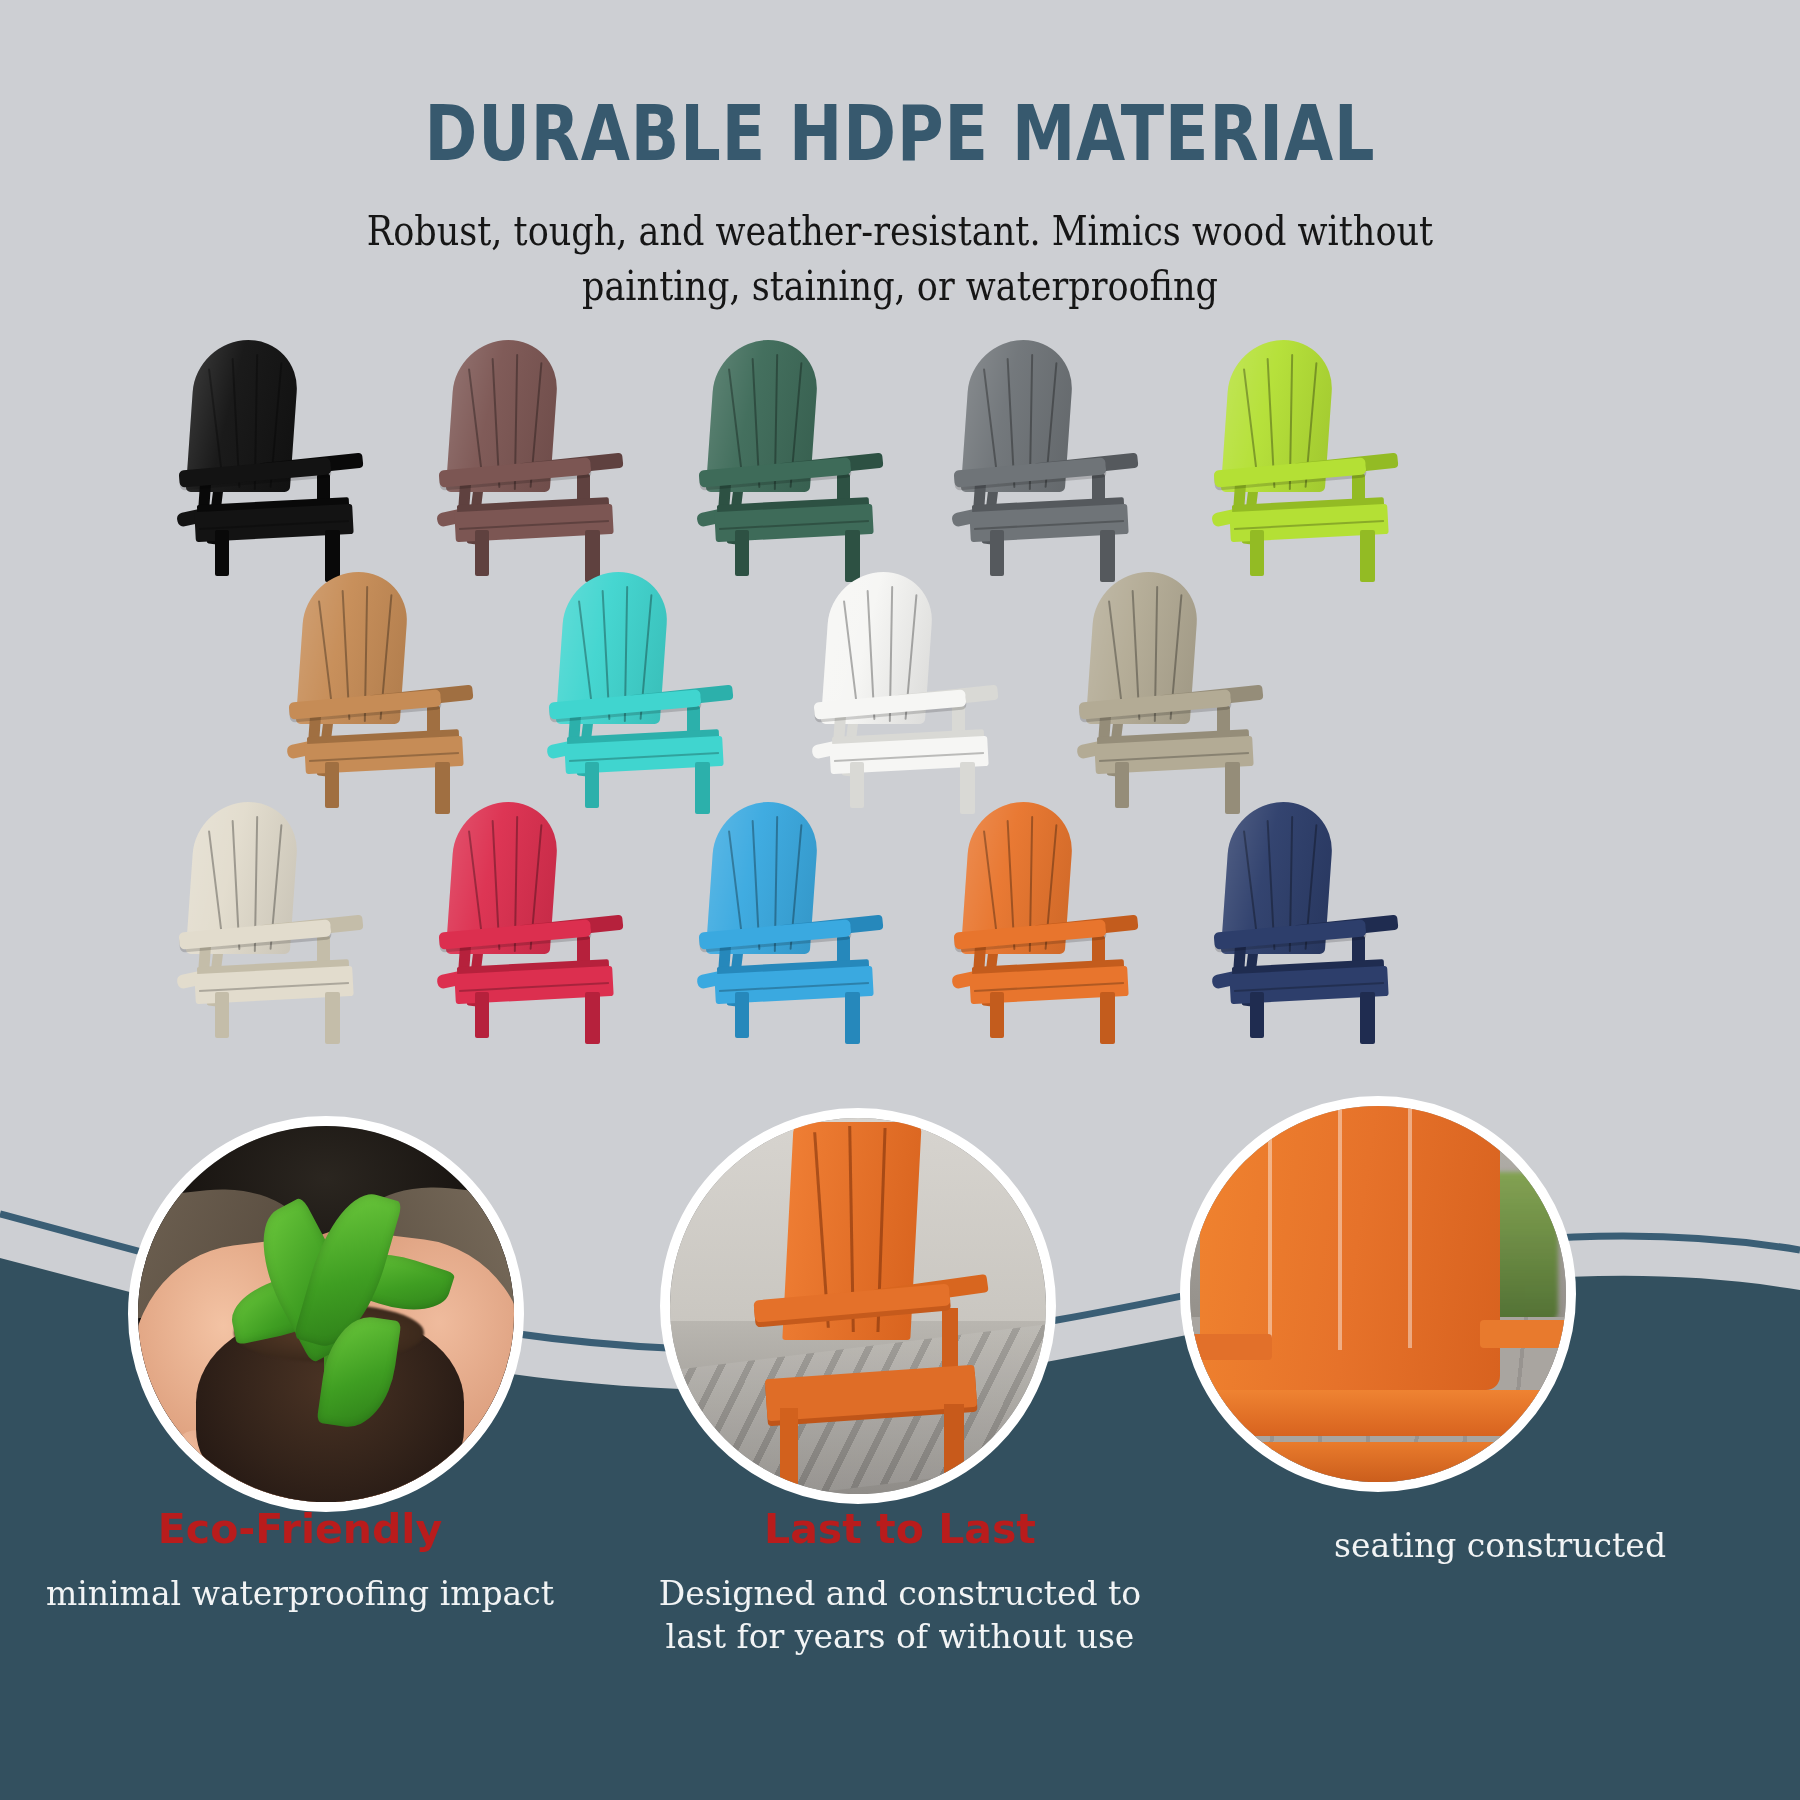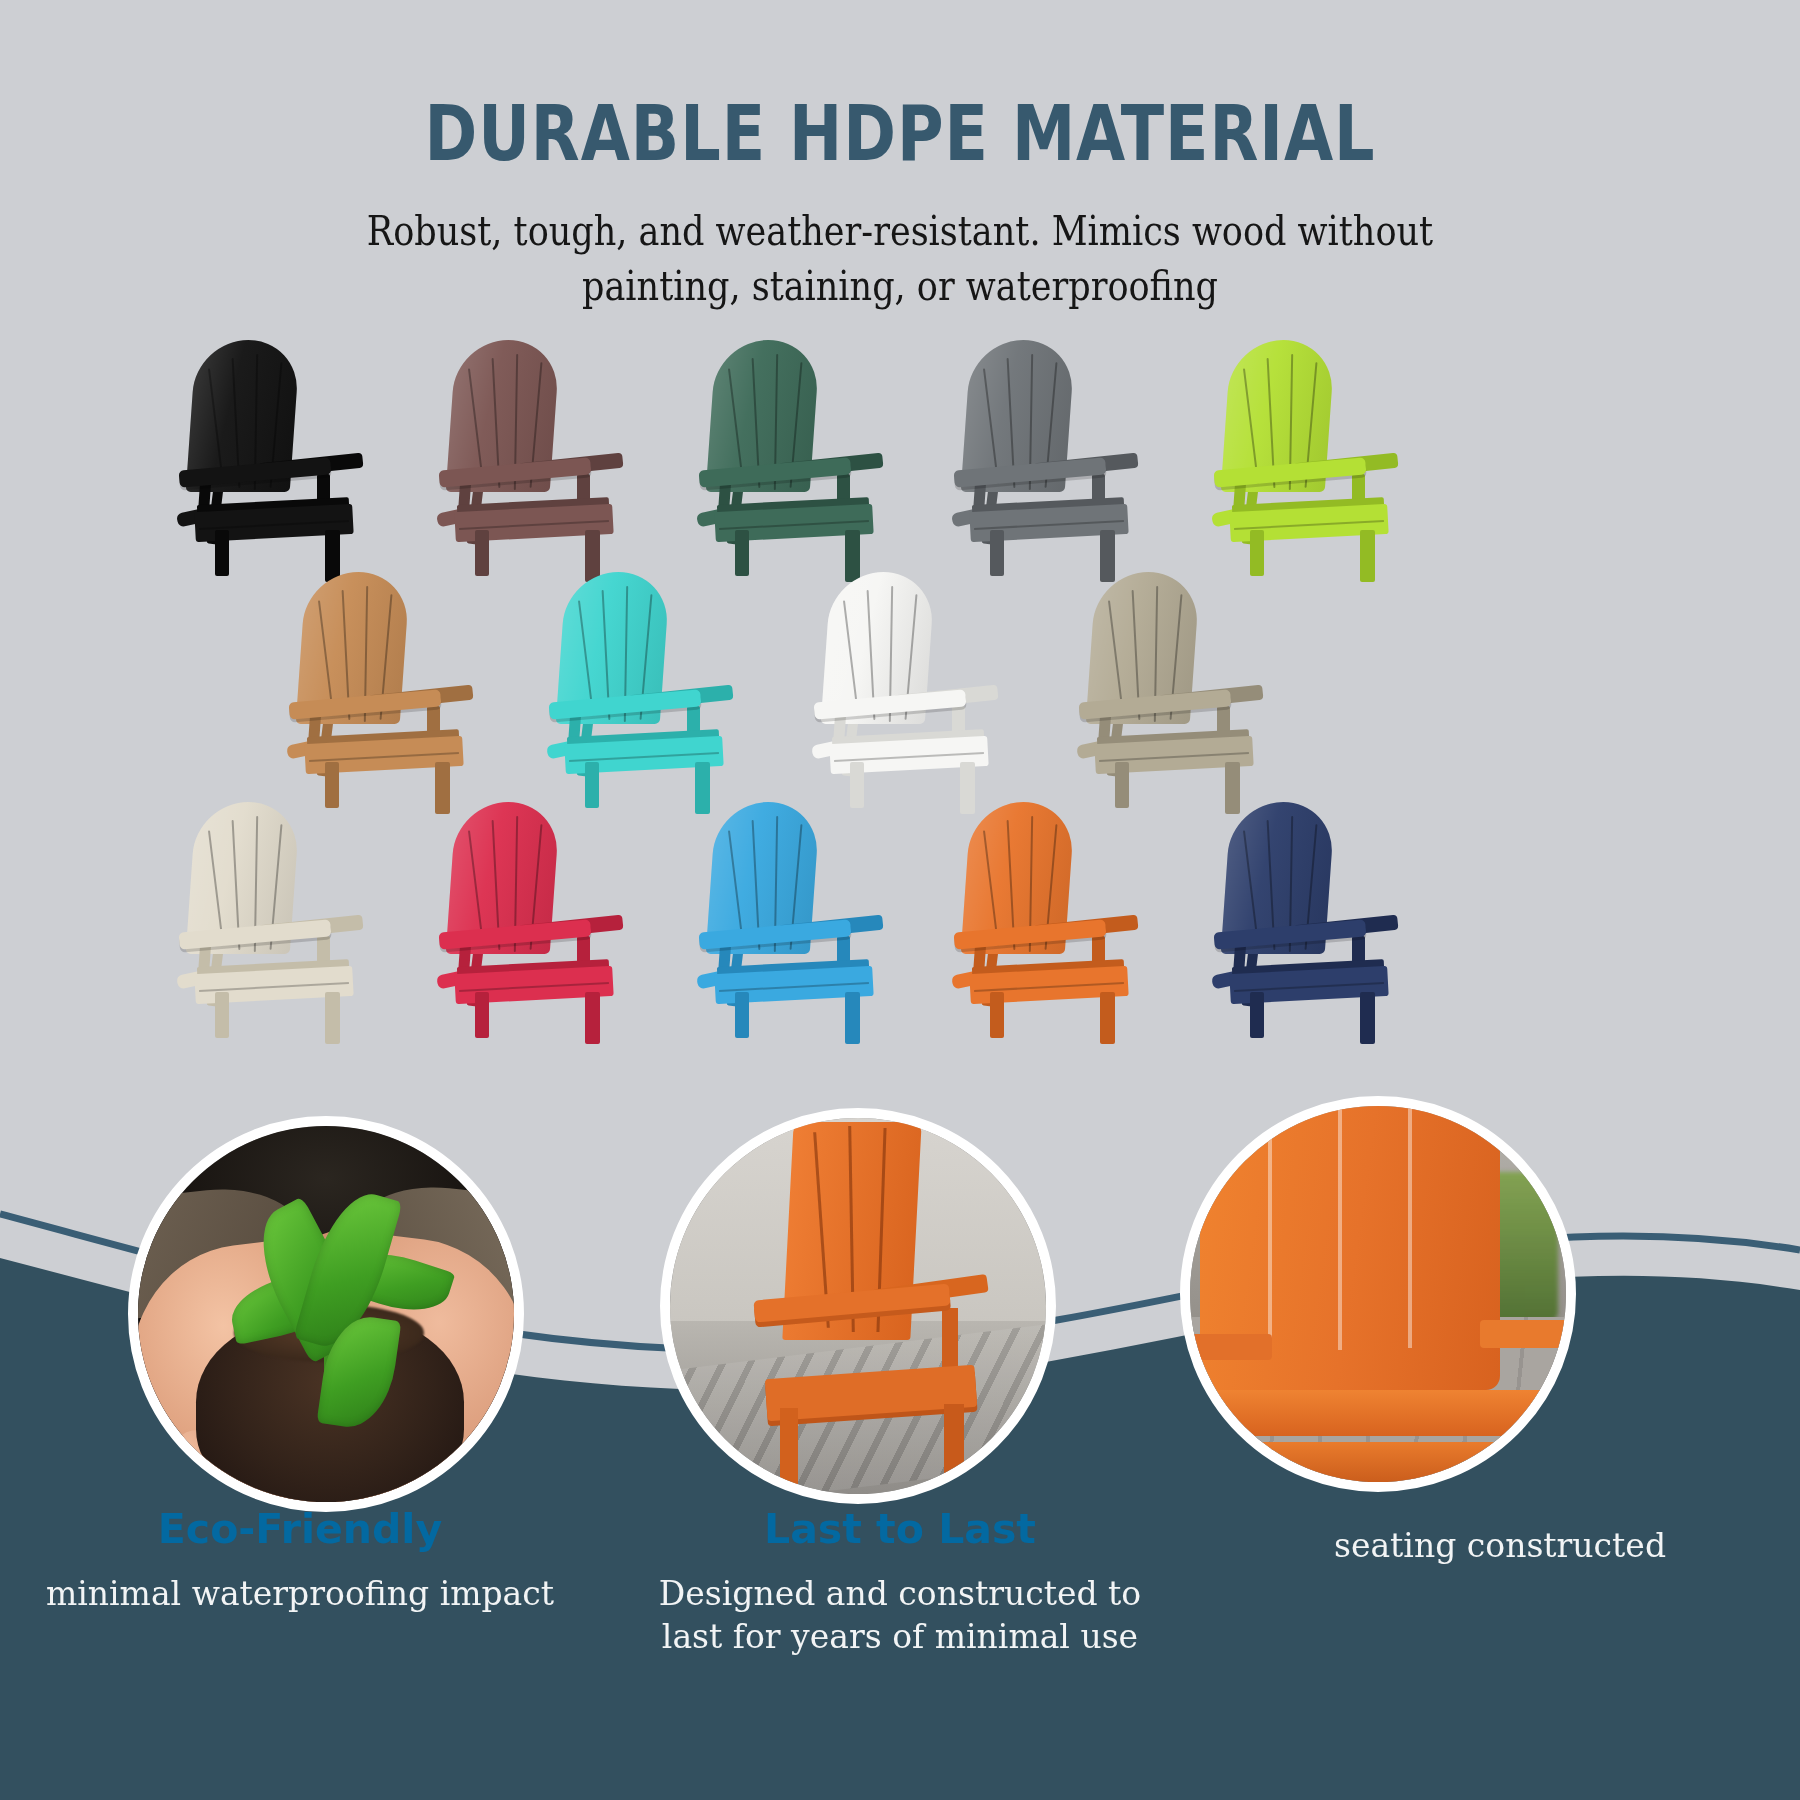--- a/index.html
+++ b/index.html
@@ -107,21 +107,21 @@
     position:absolute; left:55px; top:150px; width:10px; height:56px;
     background:var(--cc2); border-radius:2px; transform:rotate(7deg);
   }
 
   
   .wave { position:absolute; left:0; top:1140px; width:1800px; height:660px; z-index:2; }
   .cards { position:absolute; left:0; top:1505px; width:1800px; display:flex; z-index:7; }
   .card { width:600px; text-align:center; padding:0 26px; }
   .card-title {
     font-family:"DejaVu Sans","Liberation Sans", sans-serif;
-    font-weight:bold; font-size:41px; color:#0369a1; letter-spacing:0px;
+    font-weight:bold; font-size:41px; color:#b91c1c; letter-spacing:0px;
   }
   .card-body {
     font-family:"DejaVu Serif","Liberation Serif", serif;
     font-size:33px; color:#f2f4f5; line-height:1.30; margin-top:20px;
   }
 
   
   .circles { position:absolute; left:0; top:0; width:1800px; height:1800px; z-index:6; pointer-events:none; }
   .circ {
     position:absolute; width:396px; height:396px; border-radius:50%;
@@ -592,21 +592,21 @@
     <div class="card">
       <div class="card-title">Eco-Friendly</div>
       <div class="card-body">
         <div>minimal waterproofing impact</div>
       </div>
     </div>
     <div class="card">
       <div class="card-title">Last to Last</div>
       <div class="card-body">
         <div>Designed and constructed to</div>
-        <div>last for years of minimal use</div>
+        <div>last for years of without use</div>
       </div>
     </div>
     <div class="card">
       <div class="card-body">
         <div>seating constructed</div>
       </div>
     </div>
   </div>
 
 </div>

